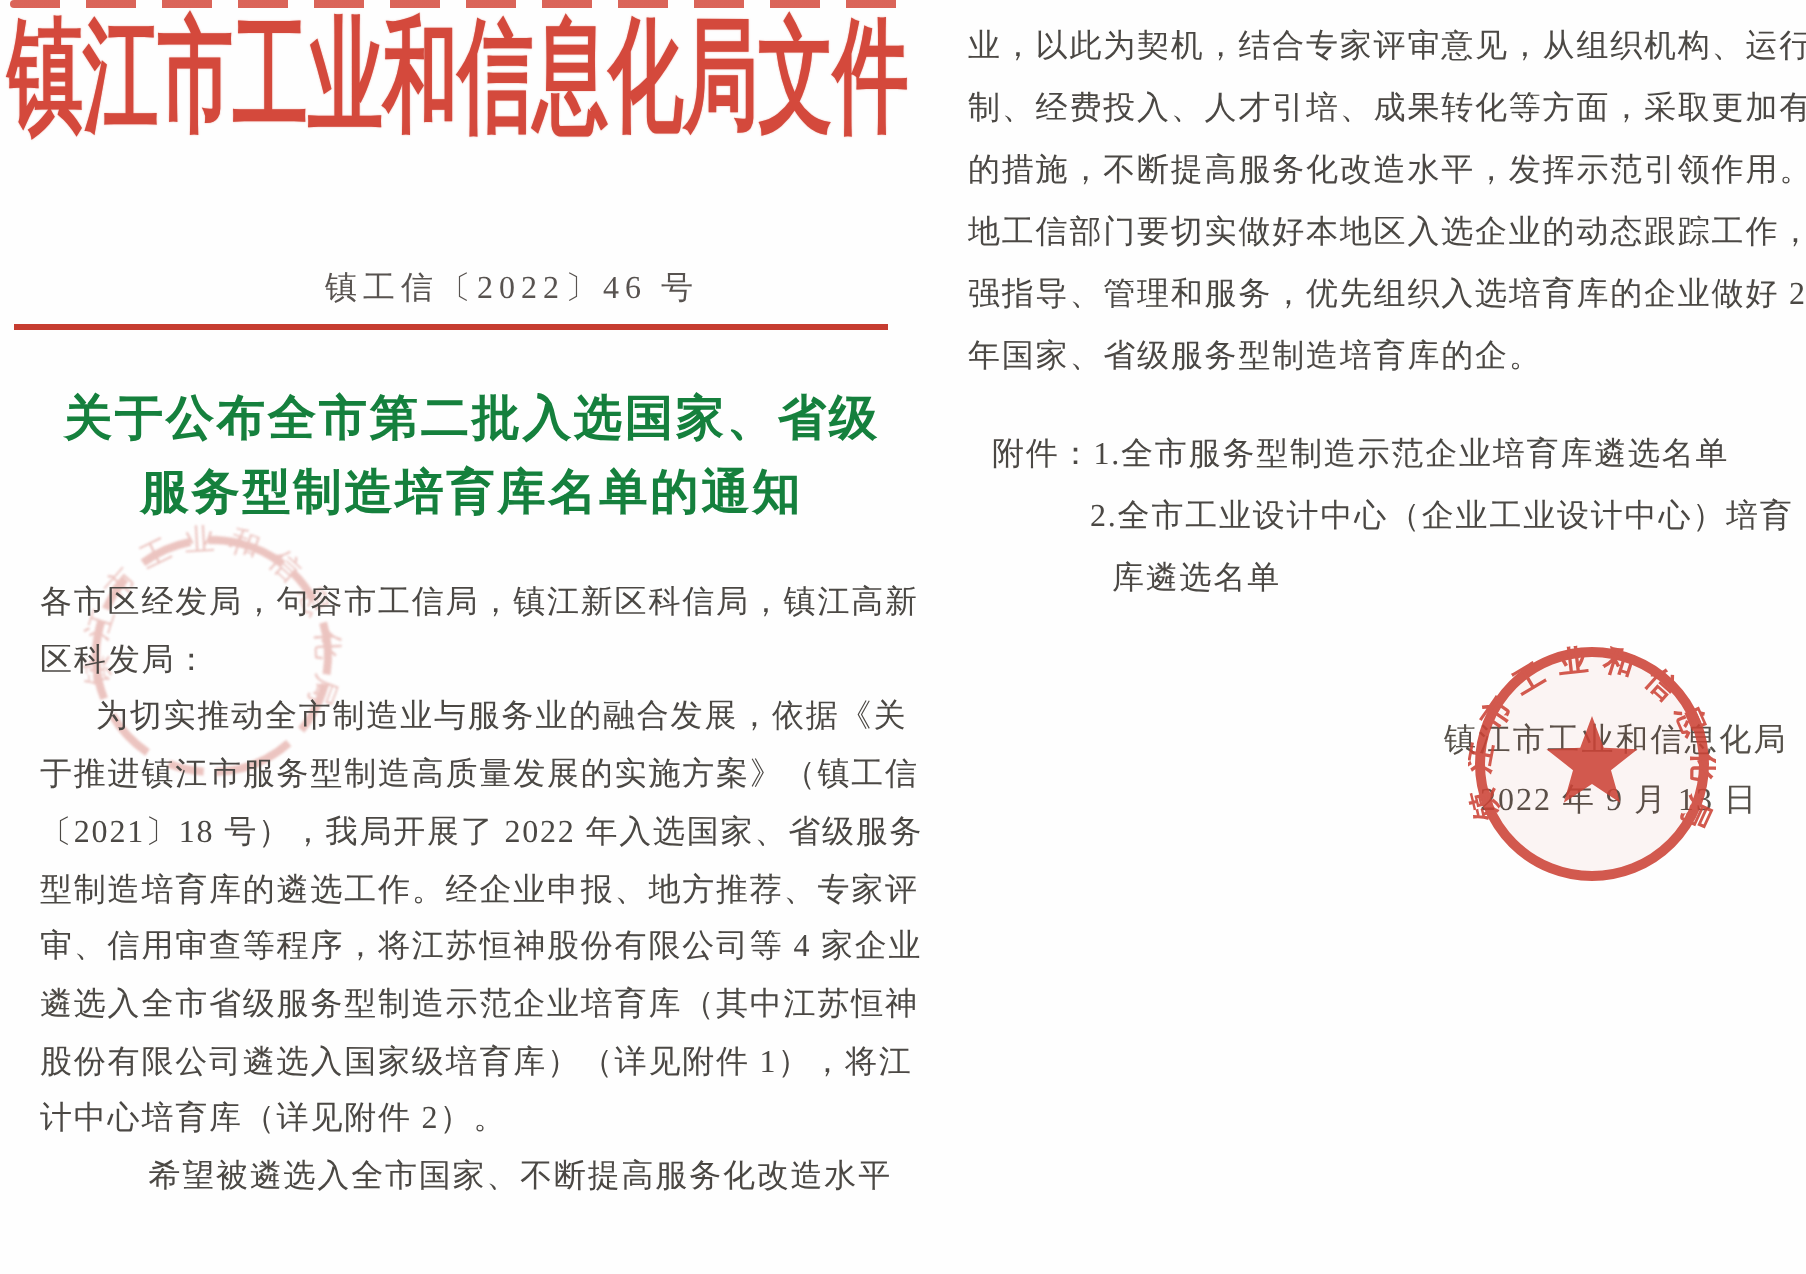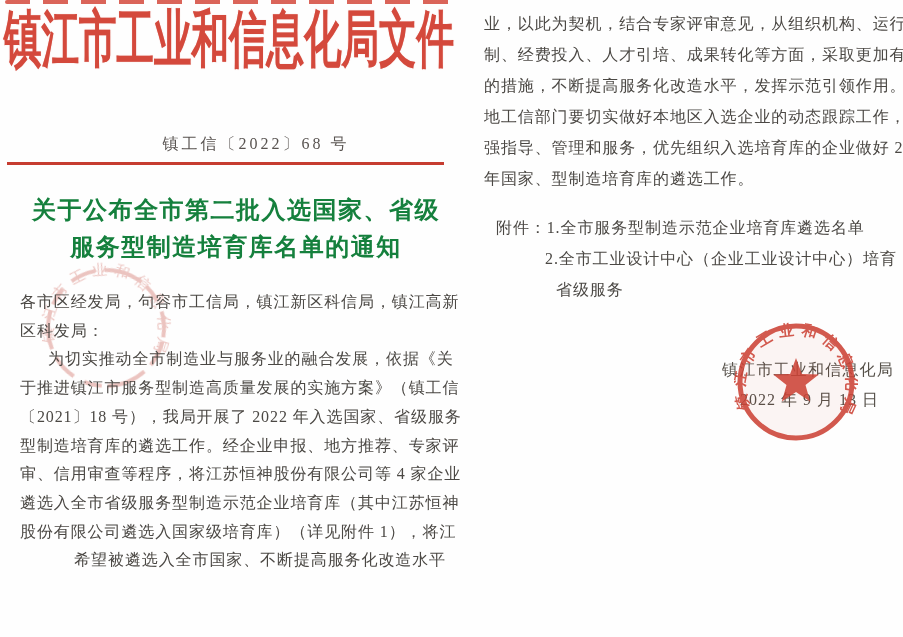--- a/index.html
+++ b/index.html
@@ -79,21 +79,21 @@
 </head>
 <body>
 
 <div class="screen">
 
   <div>
     <div class="top-artifacts"></div>
 
     <div class="agency-header">镇江市工业和信息化局文件</div>
 
-    <div class="doc-number">镇工信〔2022〕68 号</div>
+    <div class="doc-number">镇工信〔2022〕46 号</div>
 
     <div class="red-rule"></div>
 
     <div class="doc-title">
       <div>关于公布全市第二批入选国家、省级</div>
       <div>服务型制造培育库名单的通知</div>
     </div>
 
     <svg class="faint-seal" viewBox="0 0 132 132">
       <circle cx="66" cy="66" r="58" fill="none" stroke="#c9564a" stroke-width="4" stroke-dasharray="26 9 40 6 18 12"></circle>
@@ -106,38 +106,39 @@
     <div class="left-body">
       <div class="line">各市区经发局，句容市工信局，镇江新区科信局，镇江高新</div>
       <div class="line">区科发局：</div>
       <div class="line indent">为切实推动全市制造业与服务业的融合发展，依据《关</div>
       <div class="line">于推进镇江市服务型制造高质量发展的实施方案》（镇工信</div>
       <div class="line">〔2021〕18 号），我局开展了 2022 年入选国家、省级服务</div>
       <div class="line">型制造培育库的遴选工作。经企业申报、地方推荐、专家评</div>
       <div class="line">审、信用审查等程序，将江苏恒神股份有限公司等 4 家企业</div>
       <div class="line">遴选入全市省级服务型制造示范企业培育库（其中江苏恒神</div>
       <div class="line">股份有限公司遴选入国家级培育库）（详见附件 1），将江</div>
+      <div class="line">计中心培育库（详见附件 2）。</div>
       <div class="line indent">希望被遴选入全市国家、不断提高服务化改造水平</div>
     </div>
   </div>
 
   <div>
     <div class="right-body">
       <div class="line">业，以此为契机，结合专家评审意见，从组织机构、运行机</div>
       <div class="line">制、经费投入、人才引培、成果转化等方面，采取更加有力</div>
       <div class="line">的措施，不断提高服务化改造水平，发挥示范引领作用。各</div>
       <div class="line">地工信部门要切实做好本地区入选企业的动态跟踪工作，加</div>
       <div class="line">强指导、管理和服务，优先组织入选培育库的企业做好 2023</div>
-      <div class="line">年国家、型制造培育库的遴选工作。</div>
+      <div class="line">年国家、省级服务型制造培育库的企。</div>
     </div>
 
     <div class="attachments">
       <div class="line">附件：1.全市服务型制造示范企业培育库遴选名单</div>
       <div class="line att-indent-1">2.全市工业设计中心（企业工业设计中心）培育</div>
-      <div class="line att-indent-2">省级服务</div>
+      <div class="line att-indent-2">库遴选名单</div>
     </div>
 
     <div class="signature">镇江市工业和信息化局</div>
 
     <div class="doc-date">2022 年 9 月 13 日</div>
 
     <svg class="seal" viewBox="0 0 124 124">
       <circle cx="62" cy="62" r="56" fill="rgba(204,67,54,0.06)" stroke="#cc4336" stroke-width="5"></circle>
       <polygon points="62,38 67.9,53.9 84.8,54.6 71.5,65.1 76.1,81.4 62,72 47.9,81.4 52.5,65.1 39.2,54.6 56.1,53.9" fill="#cc4336"></polygon>
       <path id="sealArc" d="M 16,88 A 51,51 0 1 1 108,88" fill="none"></path>

